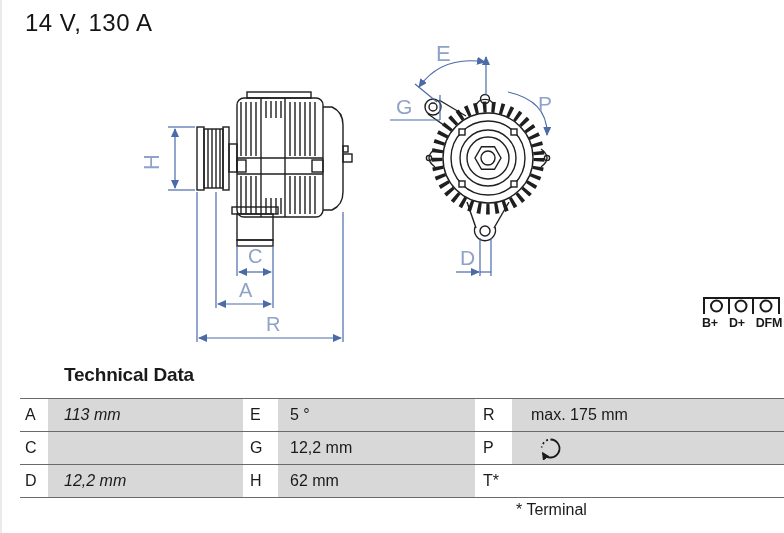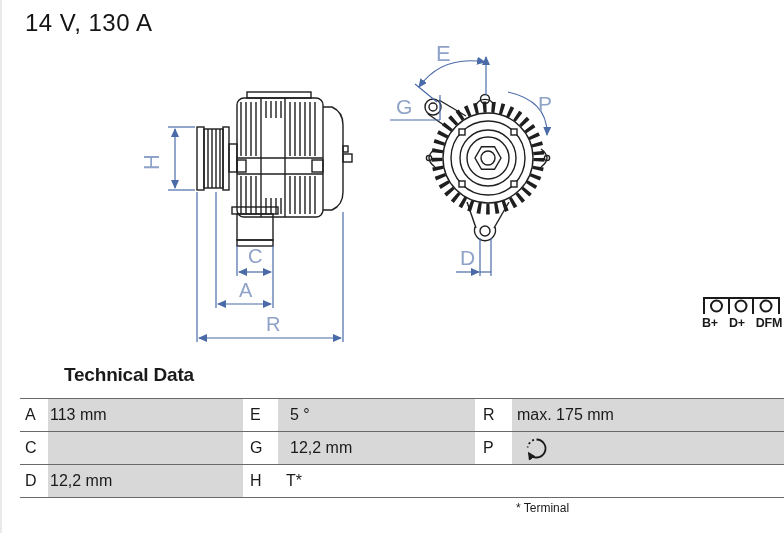--- a/index.html
+++ b/index.html
@@ -20,28 +20,28 @@
                      font-weight:bold; font-size:12.5px; letter-spacing:-0.3px; }
 
   .section-heading { position:absolute; left:20px; top:364px; font-size:19px; font-weight:bold; letter-spacing:-0.2px;margin-left:44px; }
 
   .spec-table { position:absolute; left:20px; top:398px; width:764px; border-top:1px solid #6a6a6a; }
   .spec-row { display:flex; height:33px; border-bottom:1px solid #6a6a6a; align-items:stretch; }
   .cell { display:flex; align-items:center; font-size:16px; }
   .key { background:#ffffff; }
   .val { background:#d8d8d8; }
   .k1 { width:28px;  padding-left:5px; }
-  .v1 { width:195px; padding-left:2px; }
+  .v1 { width:195px; padding-left:16px;font-style:italic; }
   .k2 { width:35px;  padding-left:7px; }
   .v2 { width:197px; padding-left:12px; }
   .k3 { width:37px;  padding-left:8px; }
-  .v3 { flex:1; padding-left:5px; }
+  .v3 { flex:1; padding-left:19px; }
   .rot-icon { margin-left:8px; display:block; }
 
-  .footnote { position:absolute; left:516px; top:501px; font-size:12px; }
+  .footnote { position:absolute; left:516px; top:501px; font-size:16px; }
 </style>
 </head>
 <body>
 
 <div id="stage">
 
   <div class="edge-strip"></div>
 
   <div class="title">14 V, 130 A</div>
 
@@ -208,19 +208,20 @@
           </defs>
           <path d="M11.5,2.5 A9 9 0 1 1 4,16.5" fill="none" stroke="#1a1a1a" stroke-width="1.8" marker-end="url(#rotarr)"></path>
           <path d="M9,2.9 A9 9 0 0 0 2.7,10.5" fill="none" stroke="#1a1a1a" stroke-width="1.8" stroke-dasharray="2 2.6"></path>
         </svg>
       </div>
     </div>
     <div class="spec-row">
       <div class="cell key k1">D</div>
       <div class="cell val v1">12,2 mm</div>
       <div class="cell key k2">H</div>
+      <div class="cell val v2">62 mm</div>
       <div class="cell key k3">T*</div>
     </div>
   </div>
 
   <div class="footnote">* Terminal</div>
 
 </div>
 
 </body></html>

